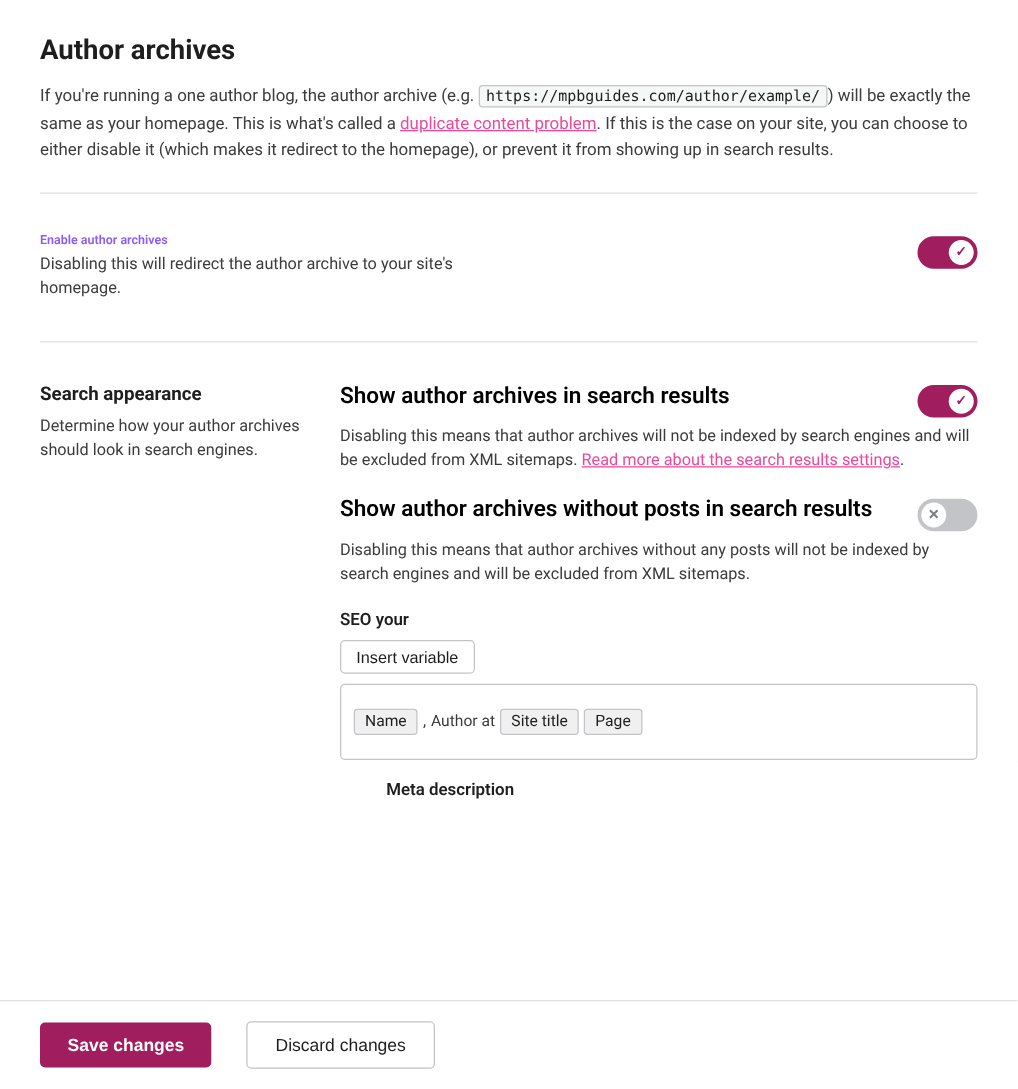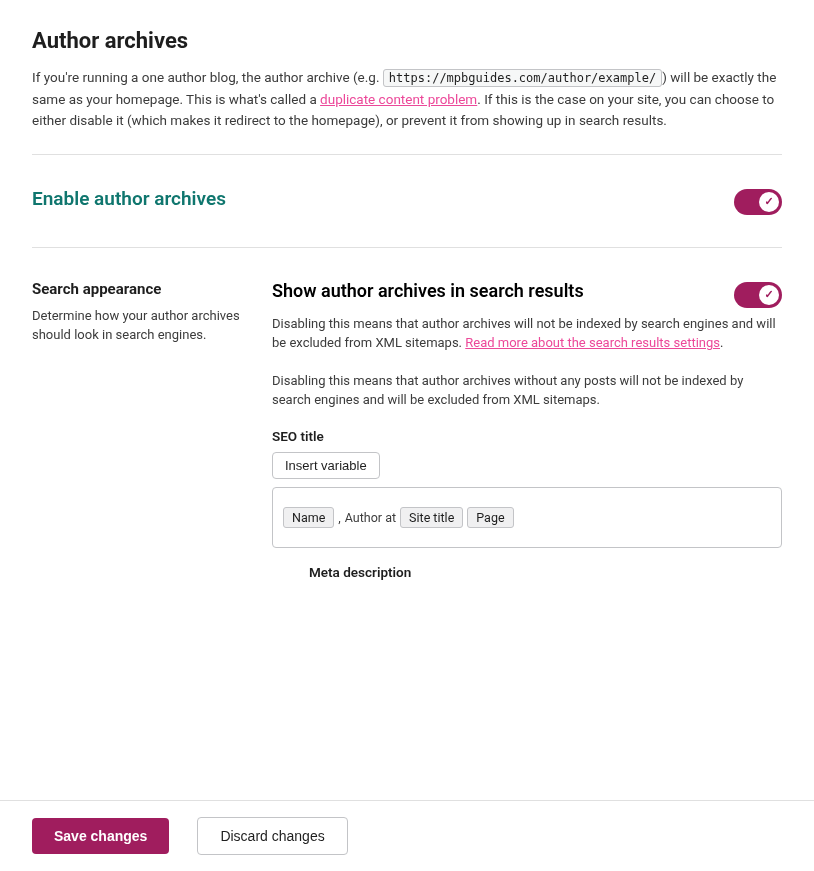--- a/index.html
+++ b/index.html
@@ -54,23 +54,23 @@
       margin: 22px 0;
     }
     
     .toggle-section {
       display: flex;
       align-items: flex-start;
       justify-content: space-between;
       padding: 10px 0;
     }
     .toggle-label {
-      font-size: 19px;
-      font-weight: 600;
-      color: #0f766e;
+      font-size: 10px;
+      font-weight: 600;
+      color: #8b5cf6;
       margin-bottom: 4px;
     }
     .toggle-desc {
       font-size: 13px;
       color: #3c3c3c;
       max-width: 340px;
       line-height: 1.5;
     }
     
     .toggle-switch {
@@ -260,20 +260,21 @@
 
     <p class="intro-text">
       <span>If you're running a one author blog, the author archive (e.g. </span><code class="inline-code">https://mpbguides.com/author/example/</code><span>) will be exactly the same as your homepage. This is what's called a </span><a class="link">duplicate content problem</a><span>. If this is the case on your site, you can choose to either disable it (which makes it redirect to the homepage), or prevent it from showing up in search results.</span>
     </p>
 
     <hr class="divider">
 
     <div class="toggle-section">
       <div>
         <div class="toggle-label">Enable author archives</div>
+        <div class="toggle-desc">Disabling this will redirect the author archive to your site's homepage.</div>
       </div>
       <div class="toggle-switch">
         <div class="toggle-track on">
           <div class="toggle-knob on">
             <span class="toggle-check">✓</span>
           </div>
         </div>
       </div>
     </div>
 
@@ -296,25 +297,35 @@
                 </div>
               </div>
             </div>
           </div>
           <div class="option-desc">
             <span>Disabling this means that author archives will not be indexed by search engines and will be excluded from XML sitemaps. </span><a class="link">Read more about the search results settings</a><span>.</span>
           </div>
         </div>
 
         <div class="option-block">
+          <div class="option-row">
+            <div class="option-label">Show author archives without posts in search results</div>
+            <div class="toggle-switch" style="flex-shrink:0;margin-top:2px;">
+              <div class="toggle-track off">
+                <div class="toggle-knob off">
+                  <span class="toggle-x">✕</span>
+                </div>
+              </div>
+            </div>
+          </div>
           <div class="option-desc">Disabling this means that author archives without any posts will not be indexed by search engines and will be excluded from XML sitemaps.</div>
         </div>
 
         <div class="option-block">
-          <div class="field-label">SEO title</div>
+          <div class="field-label">SEO your</div>
           <button class="insert-variable-btn">Insert variable</button>
           <div class="seo-title-bar">
             <span class="seo-tag">Name</span>
             <span class="seo-text">,</span>
             <span class="seo-text">Author at</span>
             <span class="seo-tag">Site title</span>
             <span class="seo-tag">Page</span>
           </div>
         </div>
 

